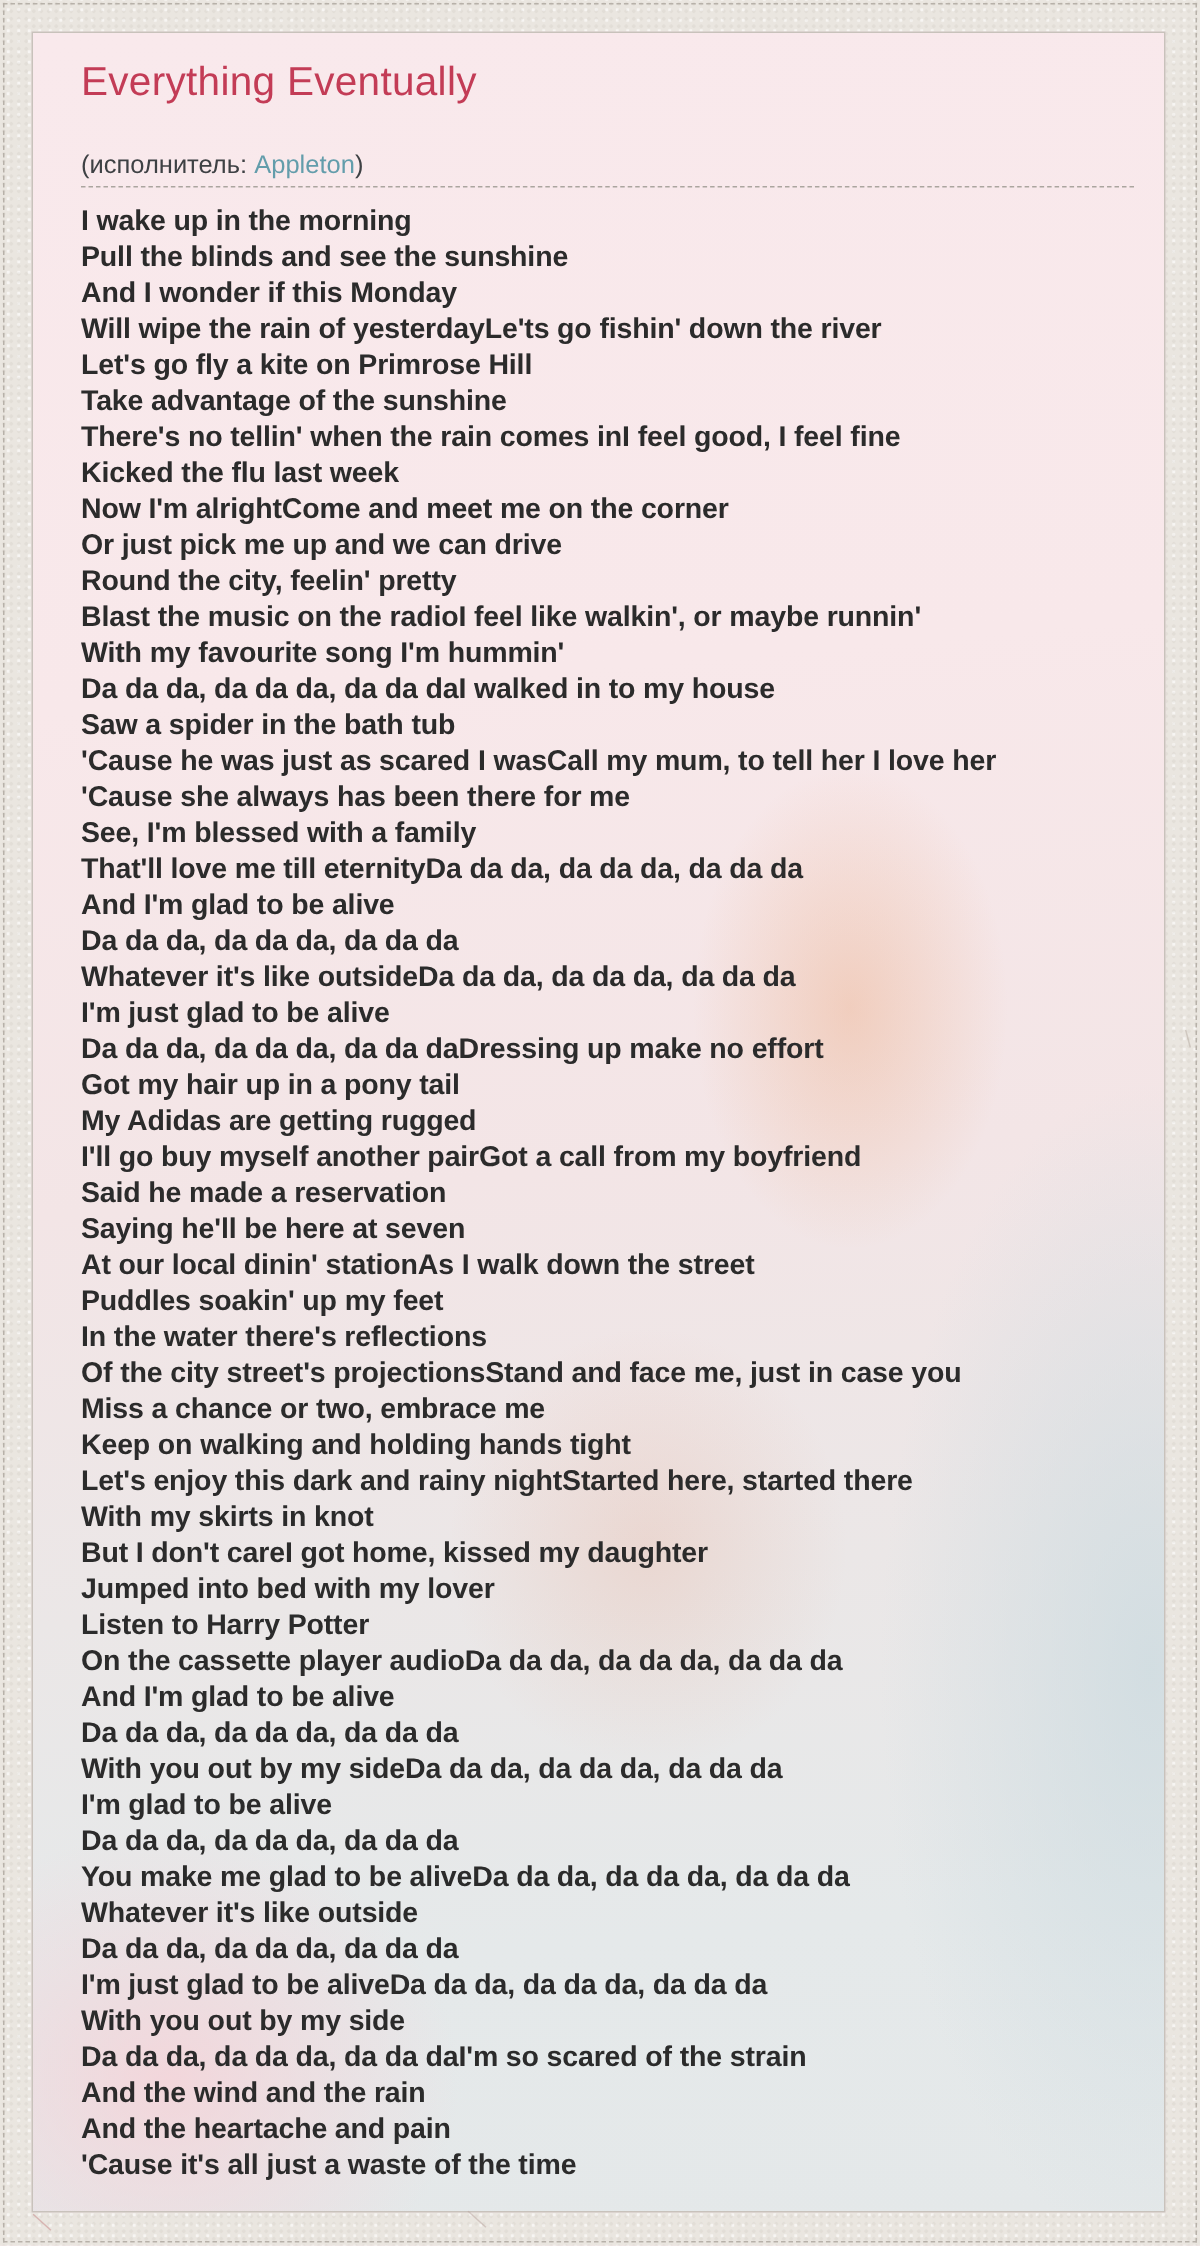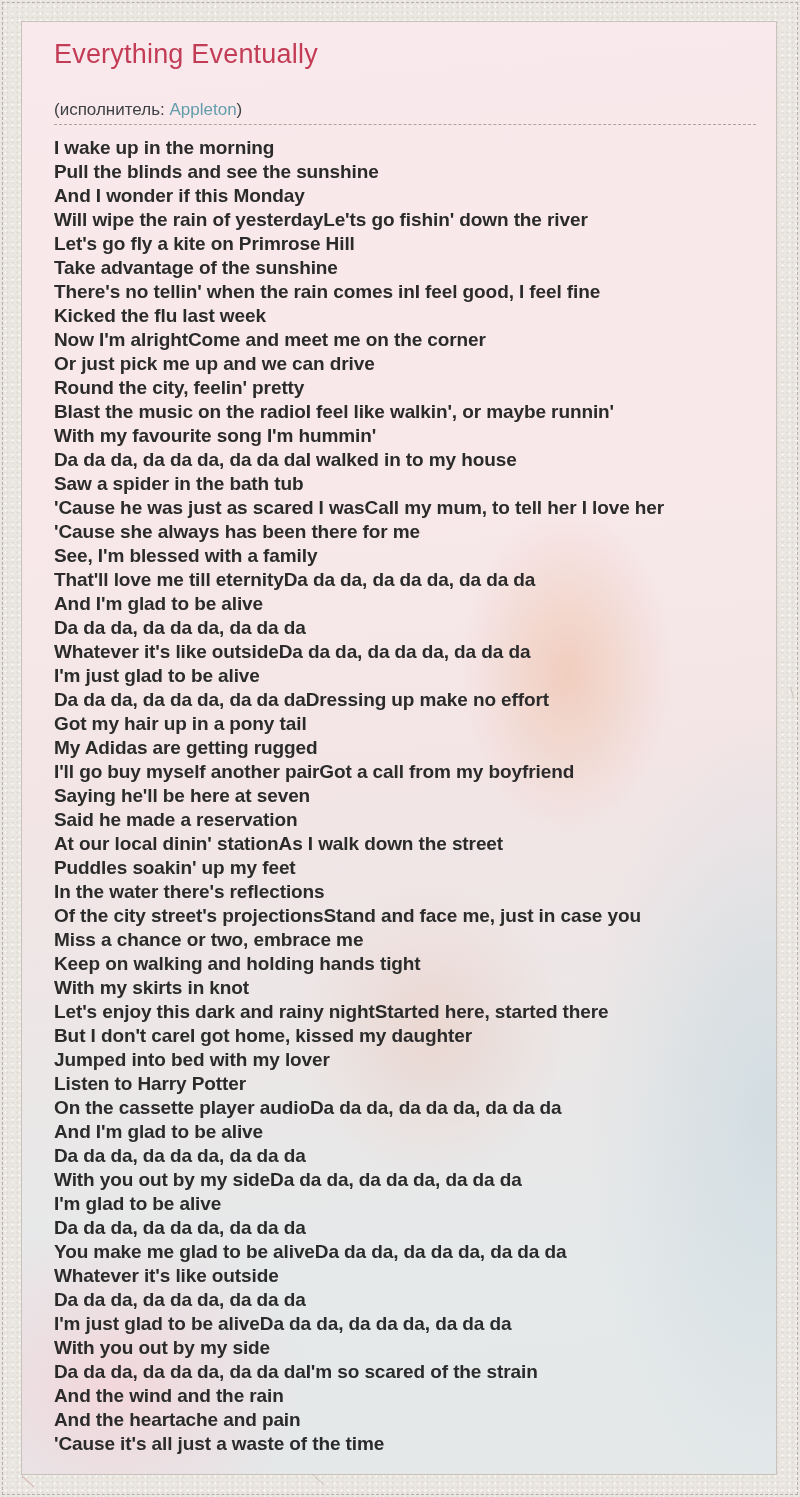--- a/index.html
+++ b/index.html
@@ -129,30 +129,30 @@
       <div class="lyric-line">See, I'm blessed with a family</div>
       <div class="lyric-line">That'll love me till eternityDa da da, da da da, da da da</div>
       <div class="lyric-line">And I'm glad to be alive</div>
       <div class="lyric-line">Da da da, da da da, da da da</div>
       <div class="lyric-line">Whatever it's like outsideDa da da, da da da, da da da</div>
       <div class="lyric-line">I'm just glad to be alive</div>
       <div class="lyric-line">Da da da, da da da, da da daDressing up make no effort</div>
       <div class="lyric-line">Got my hair up in a pony tail</div>
       <div class="lyric-line">My Adidas are getting rugged</div>
       <div class="lyric-line">I'll go buy myself another pairGot a call from my boyfriend</div>
+      <div class="lyric-line">Said he made a reservation</div>
       <div class="lyric-line">Saying he'll be here at seven</div>
-      <div class="lyric-line">Said he made a reservation</div>
       <div class="lyric-line">At our local dinin' stationAs I walk down the street</div>
       <div class="lyric-line">Puddles soakin' up my feet</div>
       <div class="lyric-line">In the water there's reflections</div>
       <div class="lyric-line">Of the city street's projectionsStand and face me, just in case you</div>
       <div class="lyric-line">Miss a chance or two, embrace me</div>
       <div class="lyric-line">Keep on walking and holding hands tight</div>
+      <div class="lyric-line">Let's enjoy this dark and rainy nightStarted here, started there</div>
       <div class="lyric-line">With my skirts in knot</div>
-      <div class="lyric-line">Let's enjoy this dark and rainy nightStarted here, started there</div>
       <div class="lyric-line">But I don't careI got home, kissed my daughter</div>
       <div class="lyric-line">Jumped into bed with my lover</div>
       <div class="lyric-line">Listen to Harry Potter</div>
       <div class="lyric-line">On the cassette player audioDa da da, da da da, da da da</div>
       <div class="lyric-line">And I'm glad to be alive</div>
       <div class="lyric-line">Da da da, da da da, da da da</div>
       <div class="lyric-line">With you out by my sideDa da da, da da da, da da da</div>
       <div class="lyric-line">I'm glad to be alive</div>
       <div class="lyric-line">Da da da, da da da, da da da</div>
       <div class="lyric-line">You make me glad to be aliveDa da da, da da da, da da da</div>

